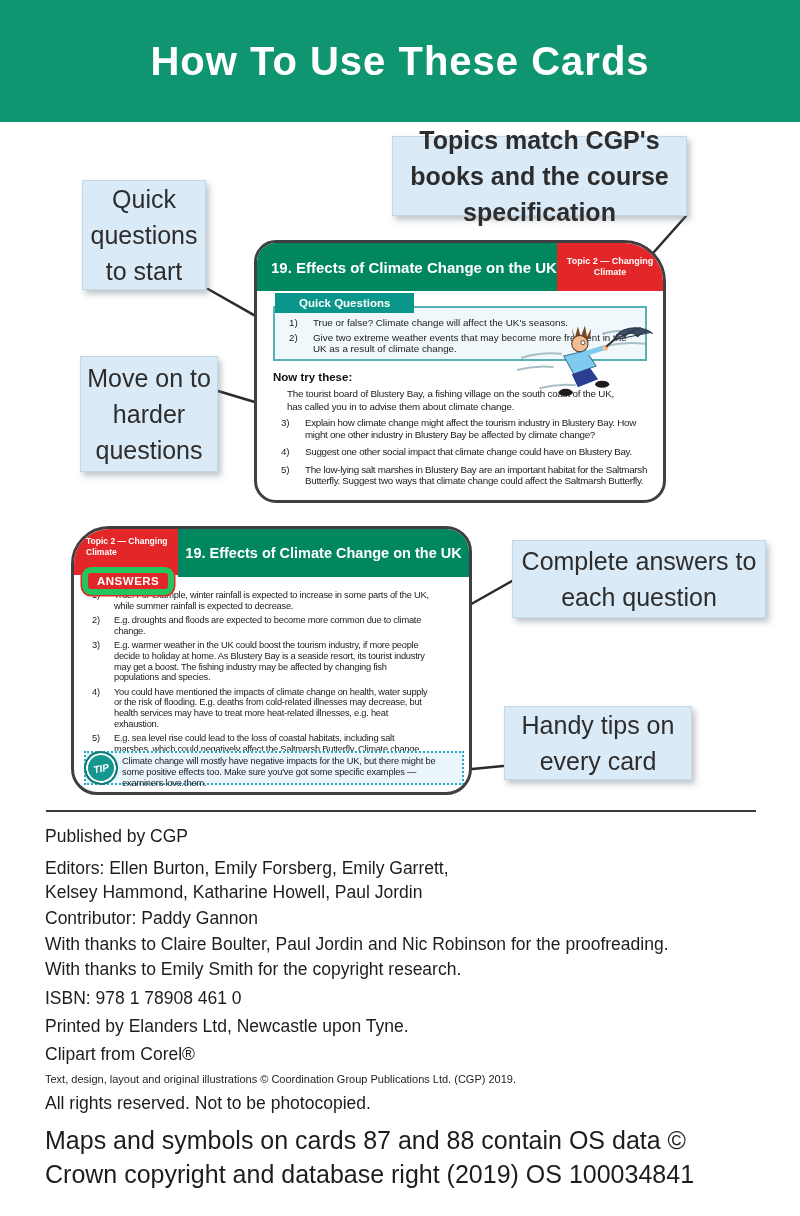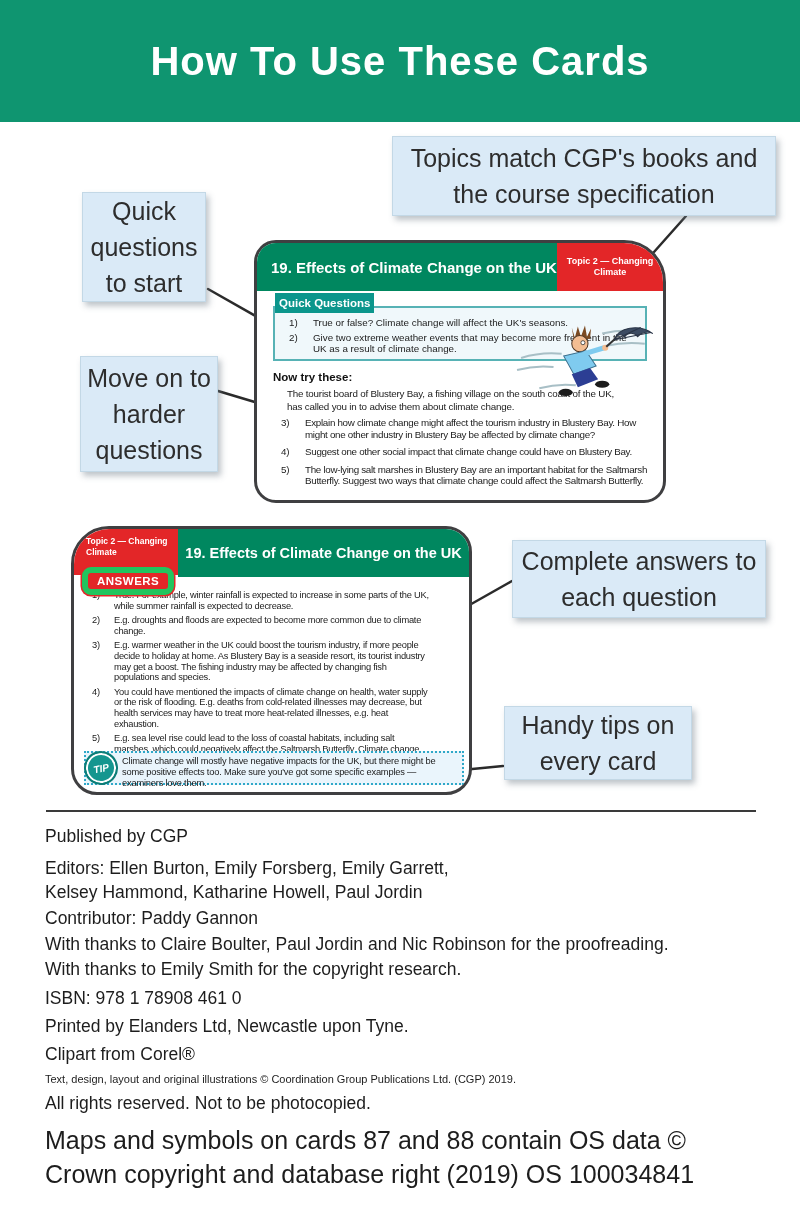--- a/index.html
+++ b/index.html
@@ -9,22 +9,22 @@
   
   .banner{position:absolute;left:0;top:0;width:100%;height:122px;background:#0F9570;
           display:flex;align-items:center;justify-content:center;}
   .banner h1{margin:0;color:#fff;font-size:40px;font-weight:bold;letter-spacing:1px;}
 
   
   .callout{position:absolute;background:#DAEAF7;border:1px solid #c3d8e6;
            box-shadow:3px 4px 6px rgba(110,125,135,.45);color:#2d2d2d;text-align:center;
            font-size:25px;line-height:36px;display:flex;align-items:center;justify-content:center;
            padding:4px 6px;box-sizing:border-box;}
-  #co-topics{left:392px;top:136px;width:384px;height:80px;}
-  #co-quick{left:82px;top:192px;width:124px;height:110px;}
+  #co-topics{left:392px;top:136px;width:295px;height:80px;font-weight:bold;}
+  #co-quick{left:82px;top:180px;width:124px;height:110px;}
   #co-move{left:80px;top:356px;width:138px;height:116px;}
   #co-complete{left:512px;top:540px;width:254px;height:78px;}
   #co-handy{left:504px;top:706px;width:188px;height:74px;}
 
   .connectors{position:absolute;left:0;top:0;width:800px;height:810px;pointer-events:none;}
 
   
   .card{position:absolute;background:#fff;border:3px solid #3f3f41;box-sizing:border-box;overflow:hidden;}
   #card-front{left:254px;top:240px;width:412px;height:263px;border-radius:22px 42px 22px 22px;}
   #card-back{left:71px;top:526px;width:401px;height:269px;border-radius:38px 26px 26px 26px;}
@@ -33,21 +33,21 @@
   .head .green{flex:1;background:#00875F;color:#fff;font-weight:bold;font-size:15px;
                display:flex;align-items:center;padding-left:14px;}
   #card-back .green{justify-content:center;padding-left:0;font-size:14.5px;}
   .head .red{width:106px;background:#E32628;color:#fff;font-weight:bold;font-size:9px;line-height:11px;
              display:flex;flex-direction:column;align-items:center;justify-content:center;text-align:center;}
   #card-back .red-corner{width:104px;height:46px;background:#E32628;color:#fff;font-weight:bold;
              font-size:8.5px;line-height:10.5px;padding:7px 0 0 12px;box-sizing:border-box;text-align:left;}
 
   
   .qq-tab{position:absolute;left:18px;top:50px;background:#0B968C;color:#fff;font-weight:bold;
-          font-size:11.5px;padding:4px 4px;z-index:3;}
+          font-size:11.5px;padding:4px 24px;z-index:3;}
   .qq-box{position:absolute;left:16px;top:63px;width:374px;height:55px;border:2px solid #57B2B5;
           background:#F0F8FB;box-sizing:border-box;padding:9px 8px 0 6px;z-index:1;}
   .qrow{display:flex;font-size:9.8px;line-height:11px;color:#1b1b1b;margin-bottom:4px;}
   .qrow .num{width:24px;padding-left:8px;flex:none;}
   .qrow .txt{max-width:318px;}
   .cartoon{position:absolute;left:258px;top:80px;width:146px;height:82px;z-index:2;}
   .now-try{position:absolute;left:16px;top:128px;font-weight:bold;font-size:11.5px;color:#111;}
   .intro{position:absolute;left:30px;top:145px;width:332px;font-size:9.8px;line-height:12.5px;
          letter-spacing:-0.2px;color:#1b1b1b;}
   .harder{position:absolute;left:16px;top:174px;width:386px;display:flex;flex-direction:column;gap:6px;}

